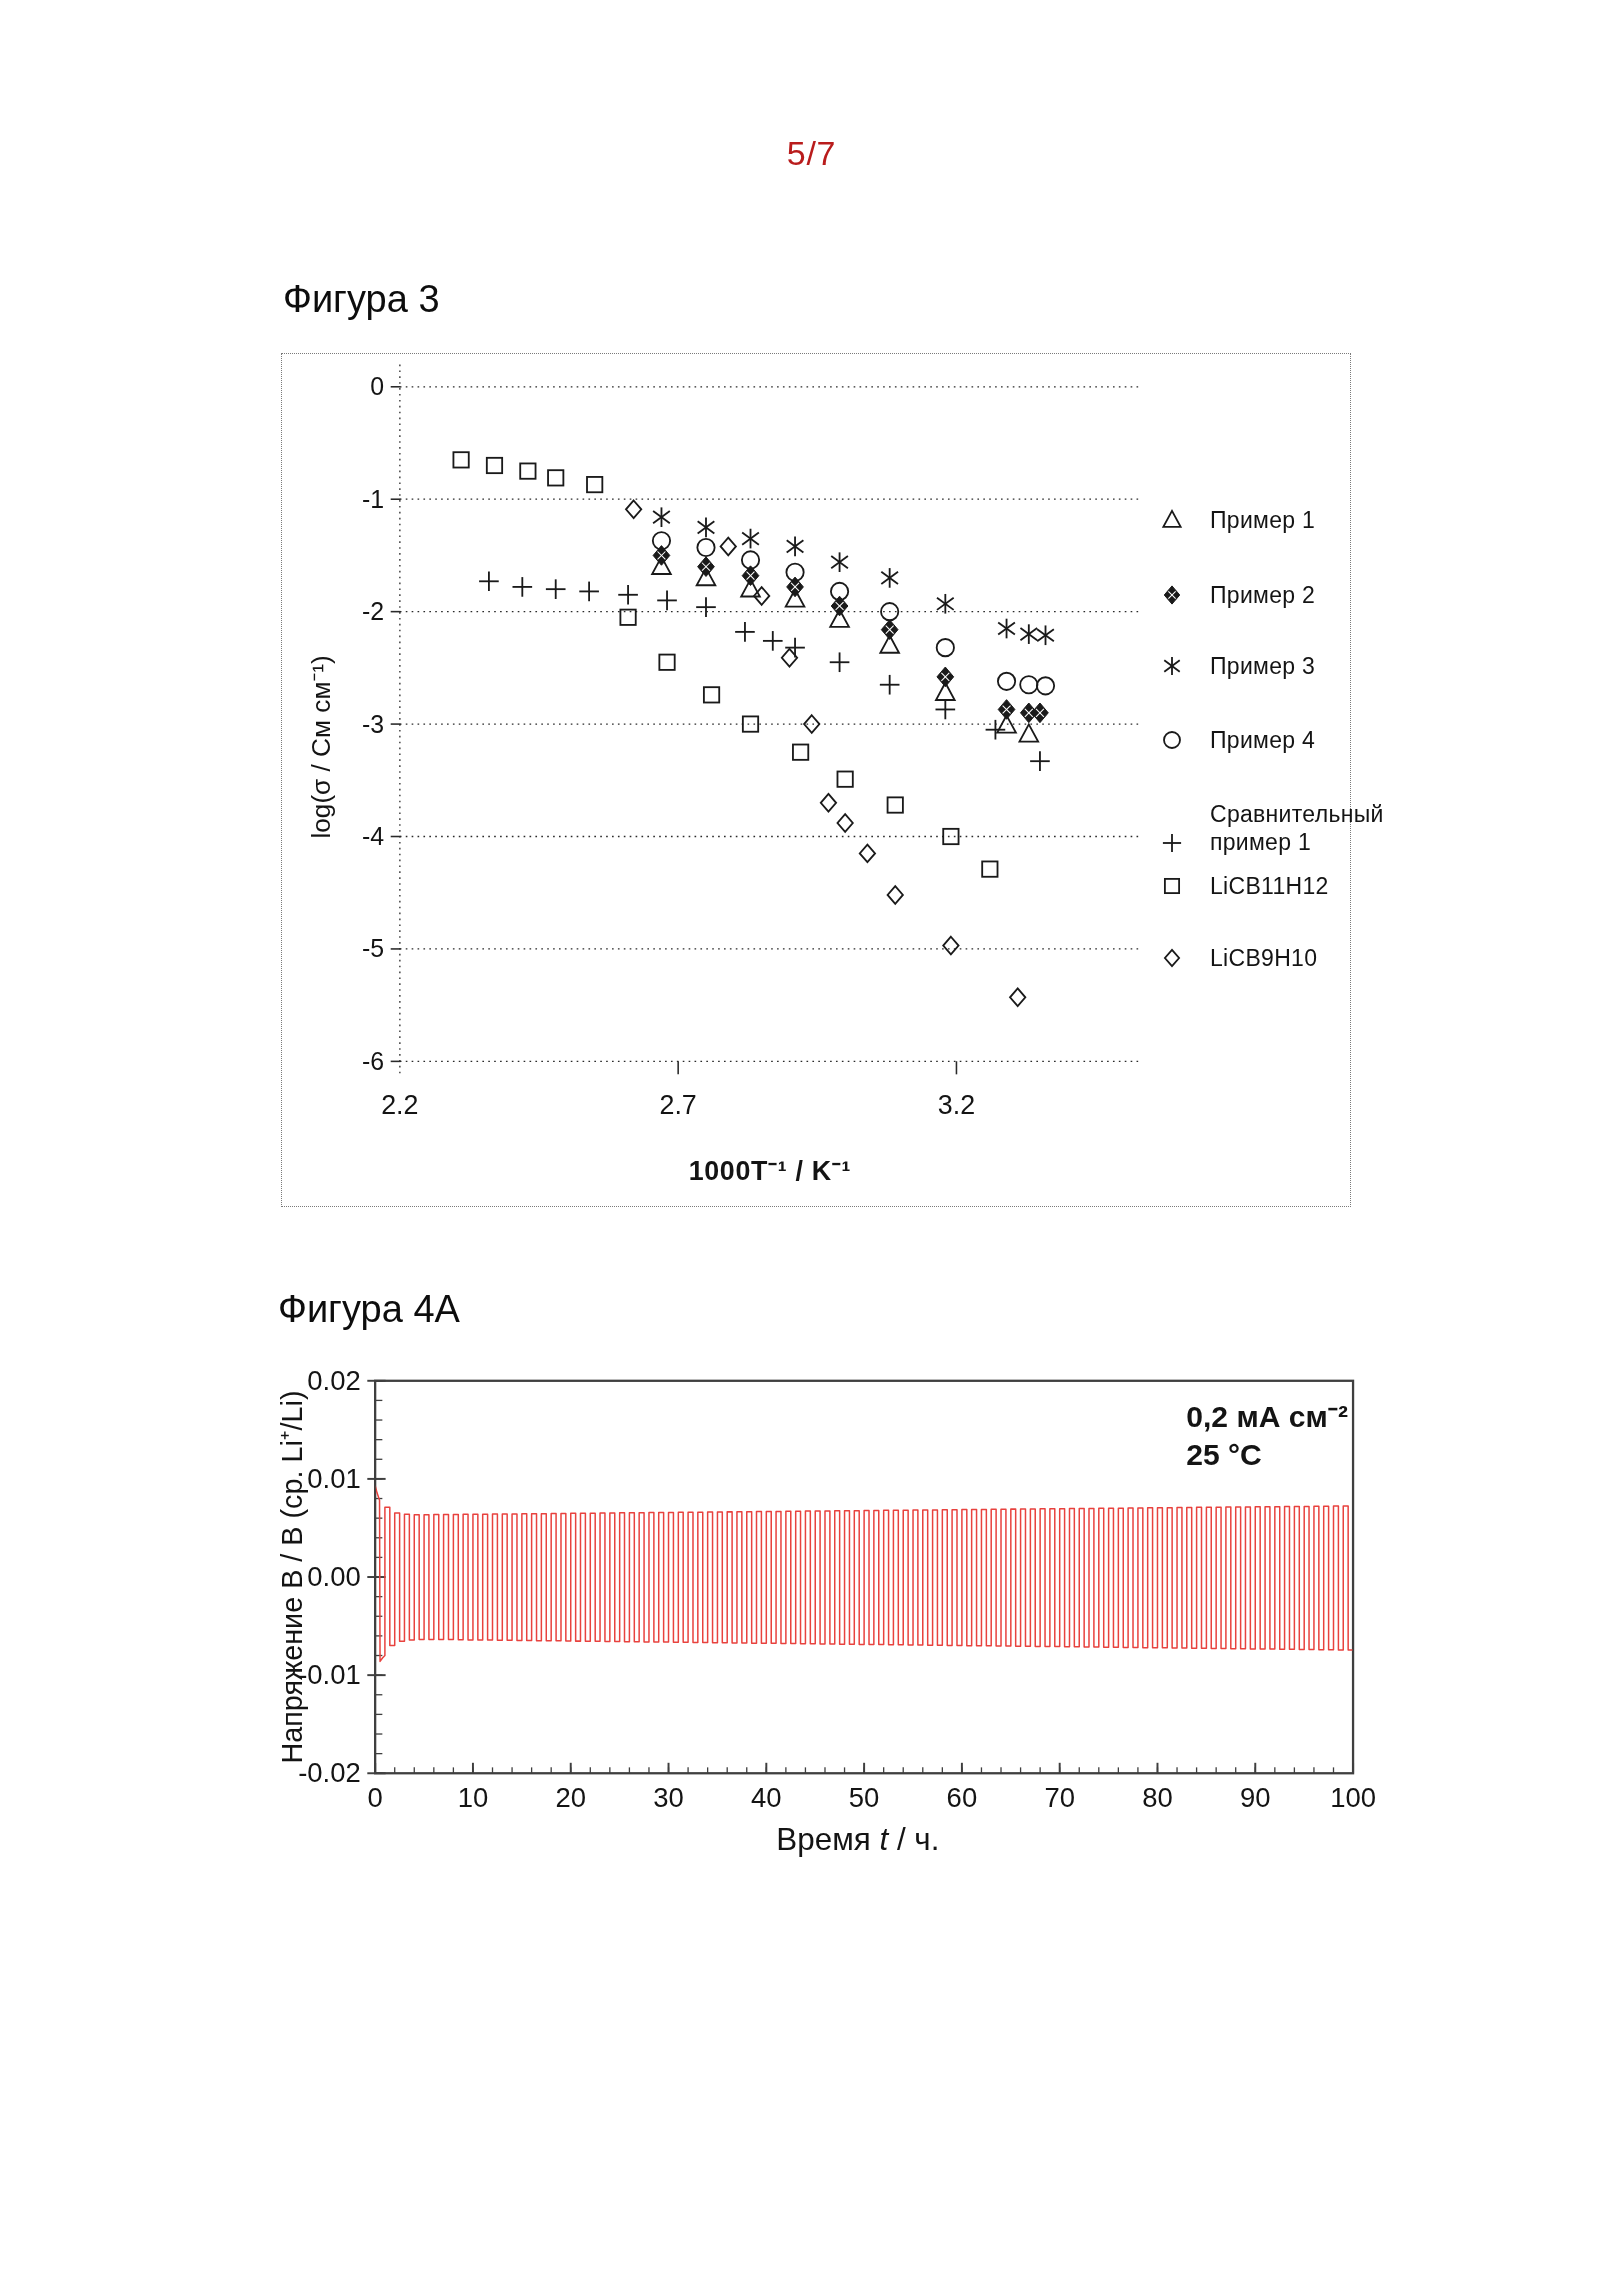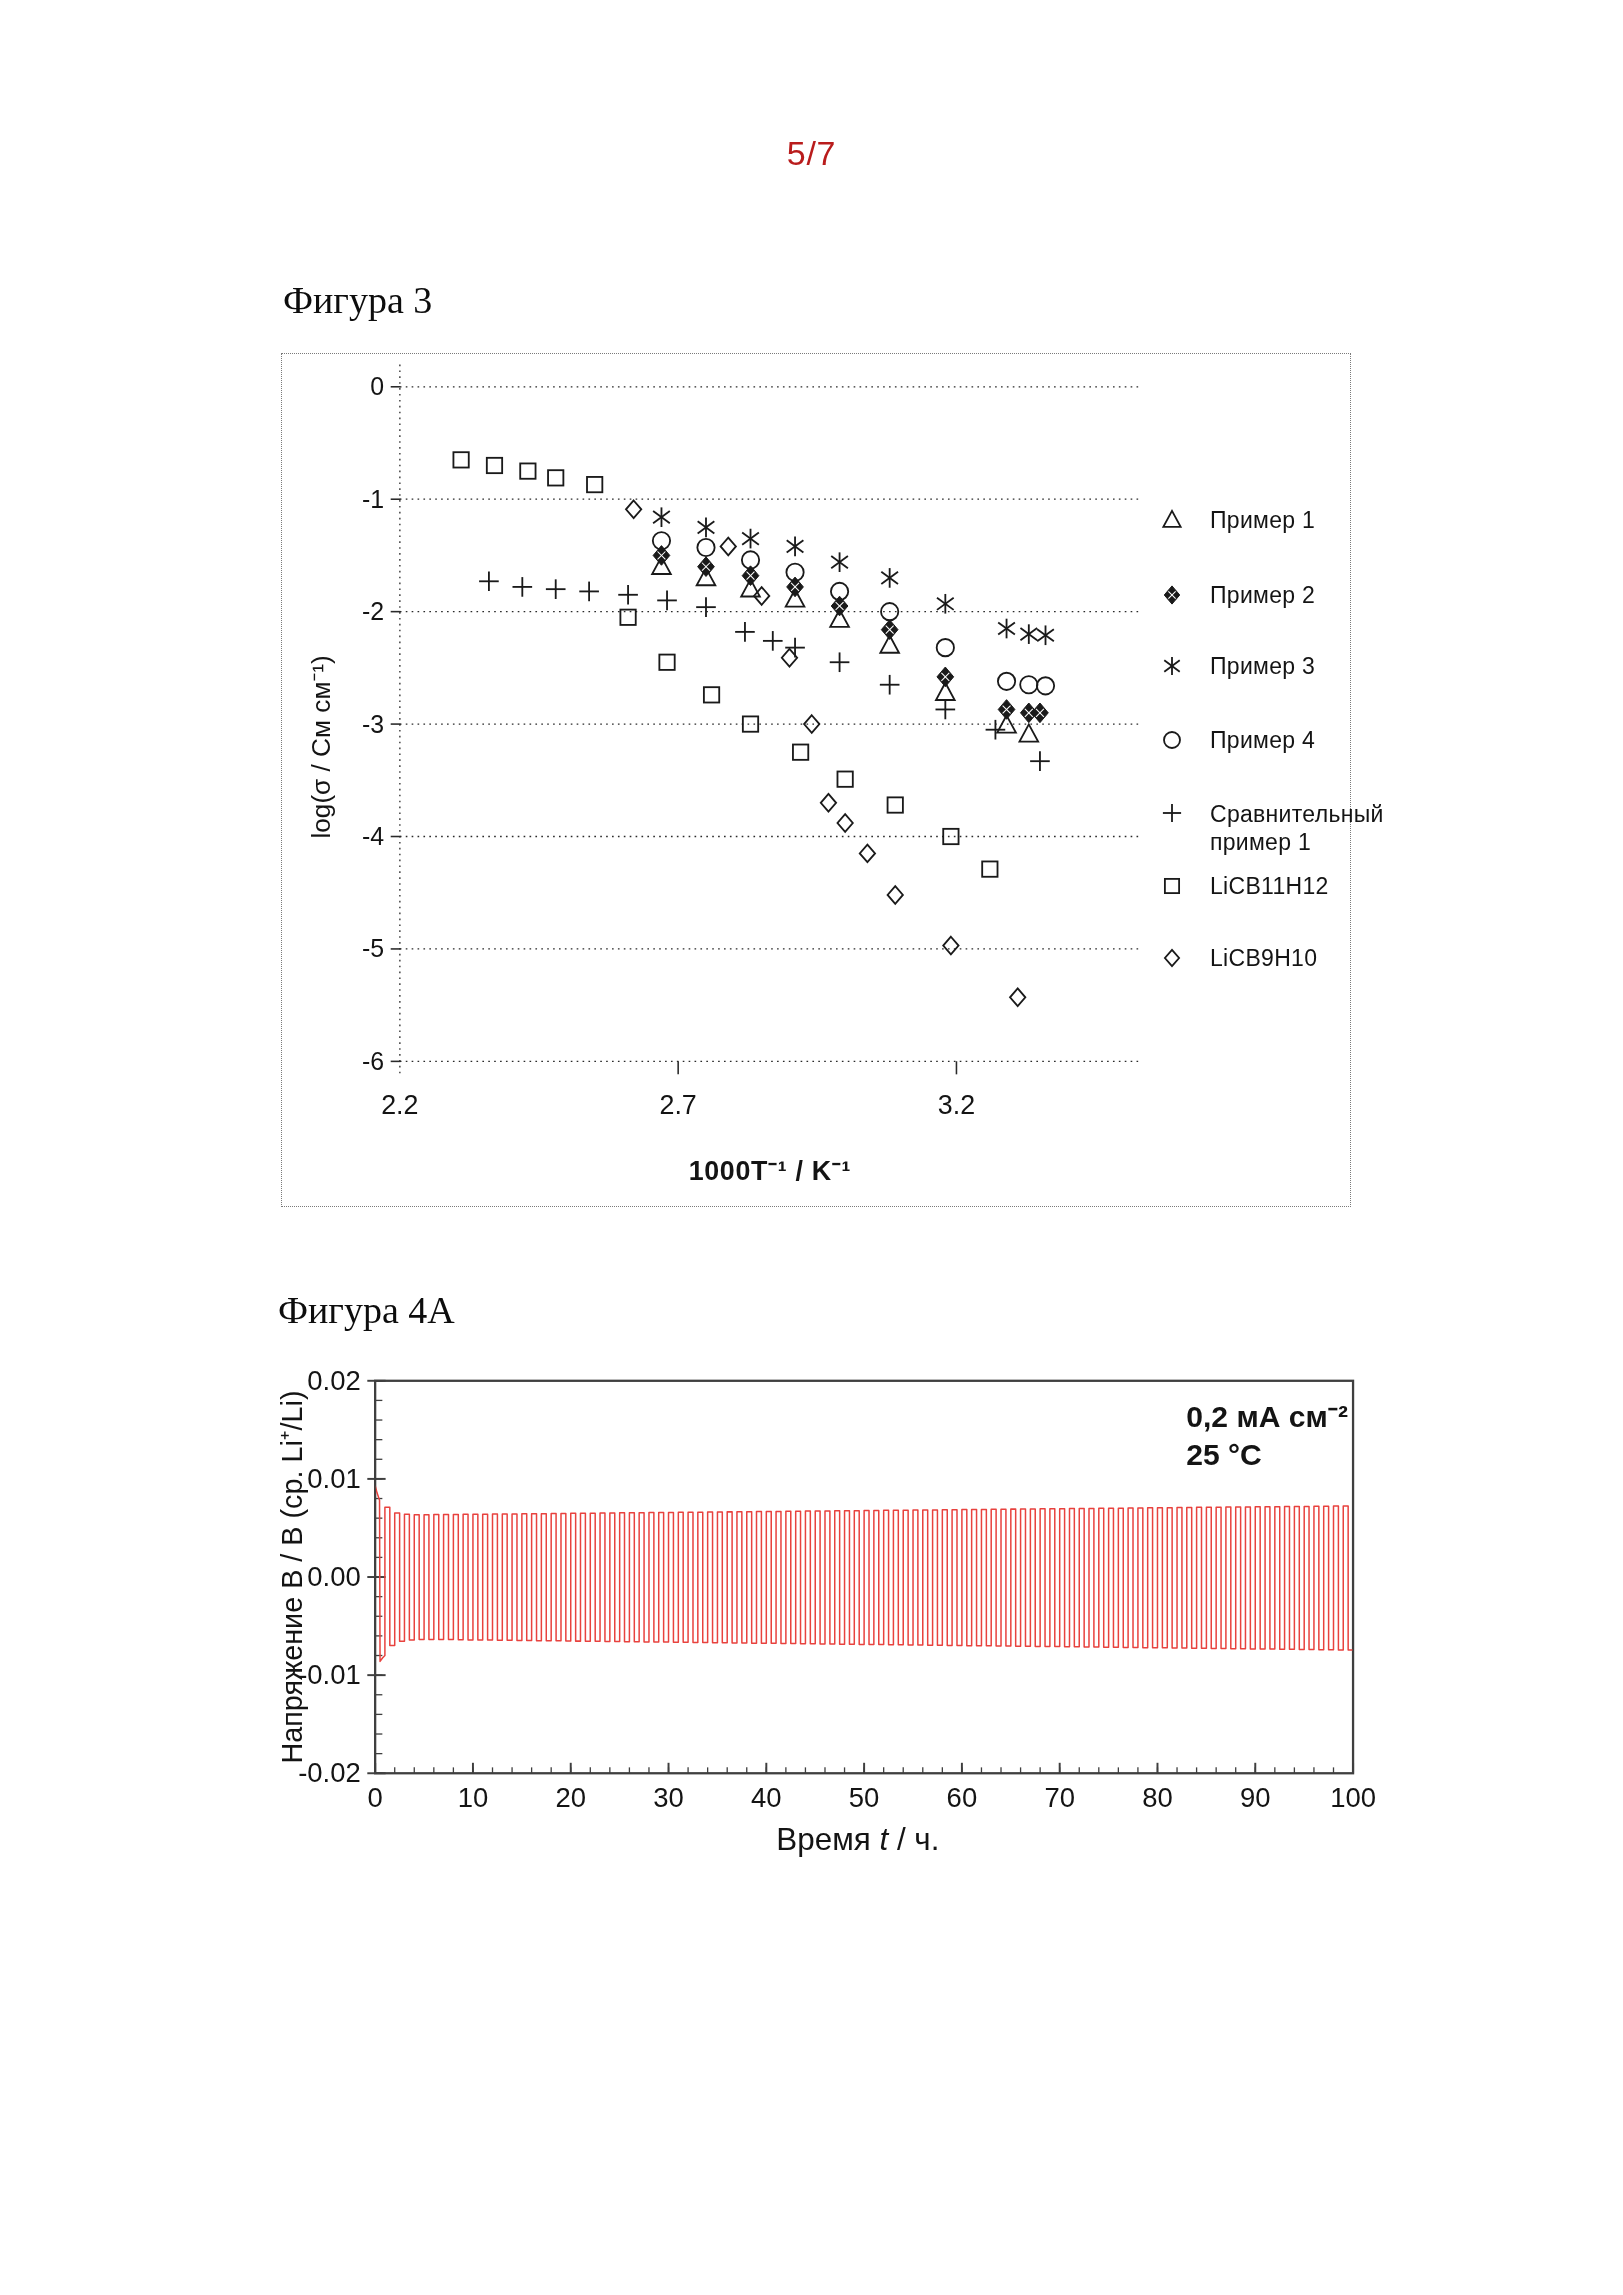--- a/index.html
+++ b/index.html
@@ -1,38 +1,38 @@
 <!DOCTYPE html>
 <html style="font-size:10.5px"><head>
 <meta charset="utf-8">
 <style>
   html,body{margin:0;padding:0;}
   body{
     width:1623px;height:2295px;position:relative;background:#ffffff;
     font-family:"Liberation Sans",sans-serif;color:#111;
   }
   .abs{position:absolute;}
-  .serif{font-family:Liberation Serif, serif;}
+  .serif{font-family:Liberation Sans, sans-serif;}
   #page-number{
     left:0;top:134px;width:1623px;text-align:center;
     font-size:34px;color:#b91c1c;letter-spacing:0.7px;
   }
   .fig-title{font-size:38px;color:#0d0d0d;}
   #fig3-title{left:283px;top:278px;}
   #fig4a-title{left:278px;top:1288px;}
   #fig3-box{
     left:281px;top:353px;width:1070px;height:854px;
     border:1.3px dotted #7a7a7a;background:#fff;box-sizing:border-box;
   }
   #fig3-svg{position:absolute;left:0;top:0;}
   svg text{font-family:"Liberation Sans",sans-serif;fill:#141414;}
   .fig3-legend .lrow{
     position:absolute;left:877px;display:flex;gap:25px;align-items:center;width:190px;
   }
-  .fig3-legend .lrow.two-line{align-items:flex-start;}
+  .fig3-legend .lrow.two-line{align-items:flex-end;}
   .fig3-legend .lm{flex:0 0 auto;}
   .fig3-legend .ltext{
     font-size:23px;line-height:1.22;color:#141414;letter-spacing:0.3px;
   }
   #fig4a-wrap{left:249px;top:1335px;width:1172px;height:556px;}
 </style>
 </head>
 <body>
 
 <div id="page-number" class="abs">5/7</div>

